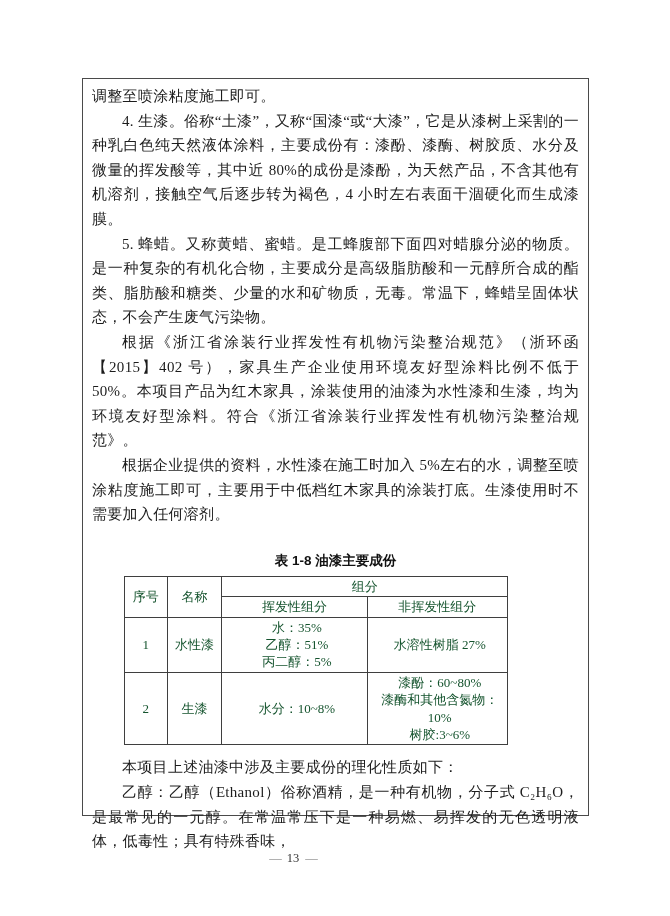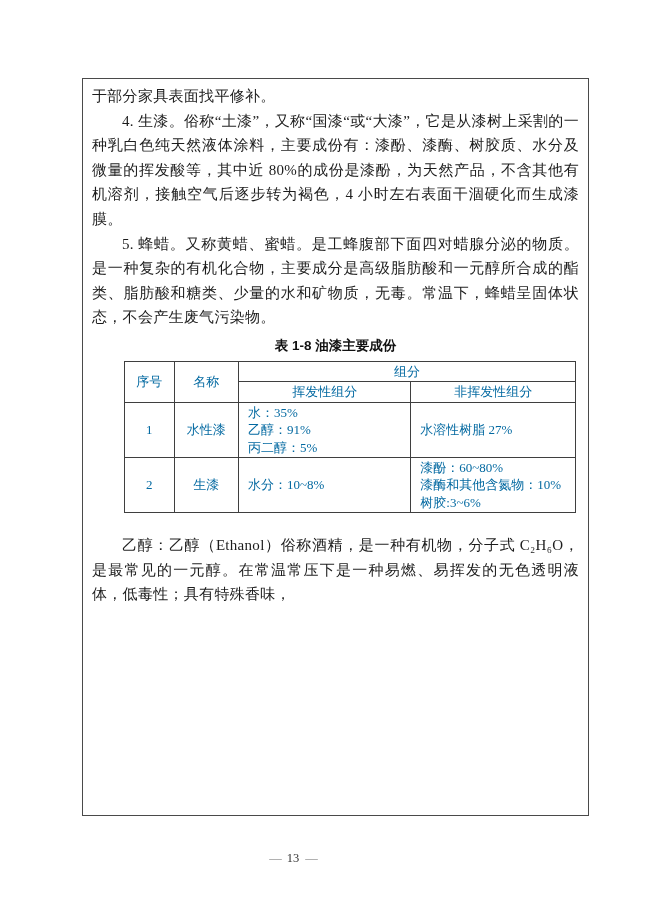--- a/index.html
+++ b/index.html
@@ -25,67 +25,69 @@
     text-align: justify;
     text-indent: 2em;
     letter-spacing: 0.3px;
   }
   .para.cont { text-indent: 0; }
   .table-caption {
     font-family: "Liberation Sans", "DejaVu Sans", sans-serif;
     font-weight: bold;
     font-size: 13.5px;
     text-align: center;
-    margin-top: 7px;
+    margin-top: 25px;
     margin-bottom: 6px;
     color: #111;
   }
   table.comp-table {
     border-collapse: collapse;
-    width: 452px;
-    margin: 0 auto 20px 32px;
+    width: 384px;
+    margin: 0 auto 10px 32px;
     font-size: 13px;
     line-height: 17.4px;
-    color: #0369a1;
+    color: #14532d;
   }
   table.comp-table th, table.comp-table td {
     border: 1px solid #3f3f3f;
     font-weight: normal;
     padding: 1px 4px;
     text-align: center;
     vertical-align: middle;
   }
   table.comp-table col.c-no   { width: 46px; }
   table.comp-table col.c-name { width: 60px; }
   table.comp-table col.c-vol  { width: 160px; }
   table.comp-table col.c-non  { width: 153px; }
   table.comp-table td.left { text-align: left; padding-left: 9px; }
   table.comp-table tr.hdr1 th { height: 20px; }
   table.comp-table tr.hdr2 th { height: 17px; }
-  table.comp-table tr.datarow td { height: 55px; }
+  table.comp-table tr.datarow td { height: 55px; text-align: center; }
   .footer {
     position: absolute;
     left: 0;
     top: 851px;
     width: 586px;
     text-align: center;
     font-size: 12.5px;
     color: #333;
   }
   .footer .dash { color: #8a8a8a; letter-spacing: -1px; }
   .footer .num { padding: 0 6px; }
 </style>
 </head>
 <body>
 
 <div class="doc-frame">
 
-  <p class="para cont">于部分家具表面找平修补。</p>
+  <p class="para cont">调整至喷涂粘度施工即可。</p>
   <p class="para">4. 生漆。俗称“土漆”，又称“国漆“或“大漆”，它是从漆树上采割的一种乳白色纯天然液体涂料，主要成份有：漆酚、漆酶、树胶质、水分及微量的挥发酸等，其中近 80%的成份是漆酚，为天然产品，不含其他有机溶剂，接触空气后逐步转为褐色，4 小时左右表面干涸硬化而生成漆膜。</p>
   <p class="para">5. 蜂蜡。又称黄蜡、蜜蜡。是工蜂腹部下面四对蜡腺分泌的物质。是一种复杂的有机化合物，主要成分是高级脂肪酸和一元醇所合成的酯类、脂肪酸和糖类、少量的水和矿物质，无毒。常温下，蜂蜡呈固体状态，不会产生废气污染物。</p>
+  <p class="para">根据《浙江省涂装行业挥发性有机物污染整治规范》（浙环函【2015】402 号），家具生产企业使用环境友好型涂料比例不低于 50%。本项目产品为红木家具，涂装使用的油漆为水性漆和生漆，均为环境友好型涂料。符合《浙江省涂装行业挥发性有机物污染整治规范》。</p>
+  <p class="para">根据企业提供的资料，水性漆在施工时加入 5%左右的水，调整至喷涂粘度施工即可，主要用于中低档红木家具的涂装打底。生漆使用时不需要加入任何溶剂。</p>
 
   <div class="table-caption">表 1-8  油漆主要成份</div>
 
   <table class="comp-table">
     <colgroup>
       <col class="c-no">
         <col class="c-name">
         <col class="c-vol">
         <col class="c-non">
     </colgroup>
@@ -97,21 +99,21 @@
     </tr>
     <tr class="hdr2">
       <th>挥发性组分</th>
       <th>非挥发性组分</th>
     </tr>
     <tr class="datarow">
       <td>1</td>
       <td>水性漆</td>
       <td class="left">
         <div>水：35%</div>
-        <div>乙醇：91%</div>
+        <div>乙醇：51%</div>
         <div>丙二醇：5%</div>
       </td>
       <td class="left">
         <div>水溶性树脂 27%</div>
       </td>
     </tr>
     <tr class="datarow">
       <td>2</td>
       <td>生漆</td>
       <td class="left">
@@ -119,19 +121,20 @@
       </td>
       <td class="left">
         <div>漆酚：60~80%</div>
         <div>漆酶和其他含氮物：10%</div>
         <div>树胶:3~6%</div>
       </td>
     </tr>
   </tbody>
     </table>
 
+  <p class="para">本项目上述油漆中涉及主要成份的理化性质如下：</p>
   <p class="para">乙醇：乙醇（Ethanol）俗称酒精，是一种有机物，分子式 C₂H₆O，是最常见的一元醇。在常温常压下是一种易燃、易挥发的无色透明液体，低毒性；具有特殊香味，</p>
 
 </div>
 
 <div class="footer">
   <span class="dash">—</span><span class="num">13</span><span class="dash">—</span>
 </div>
 
 </body></html>

